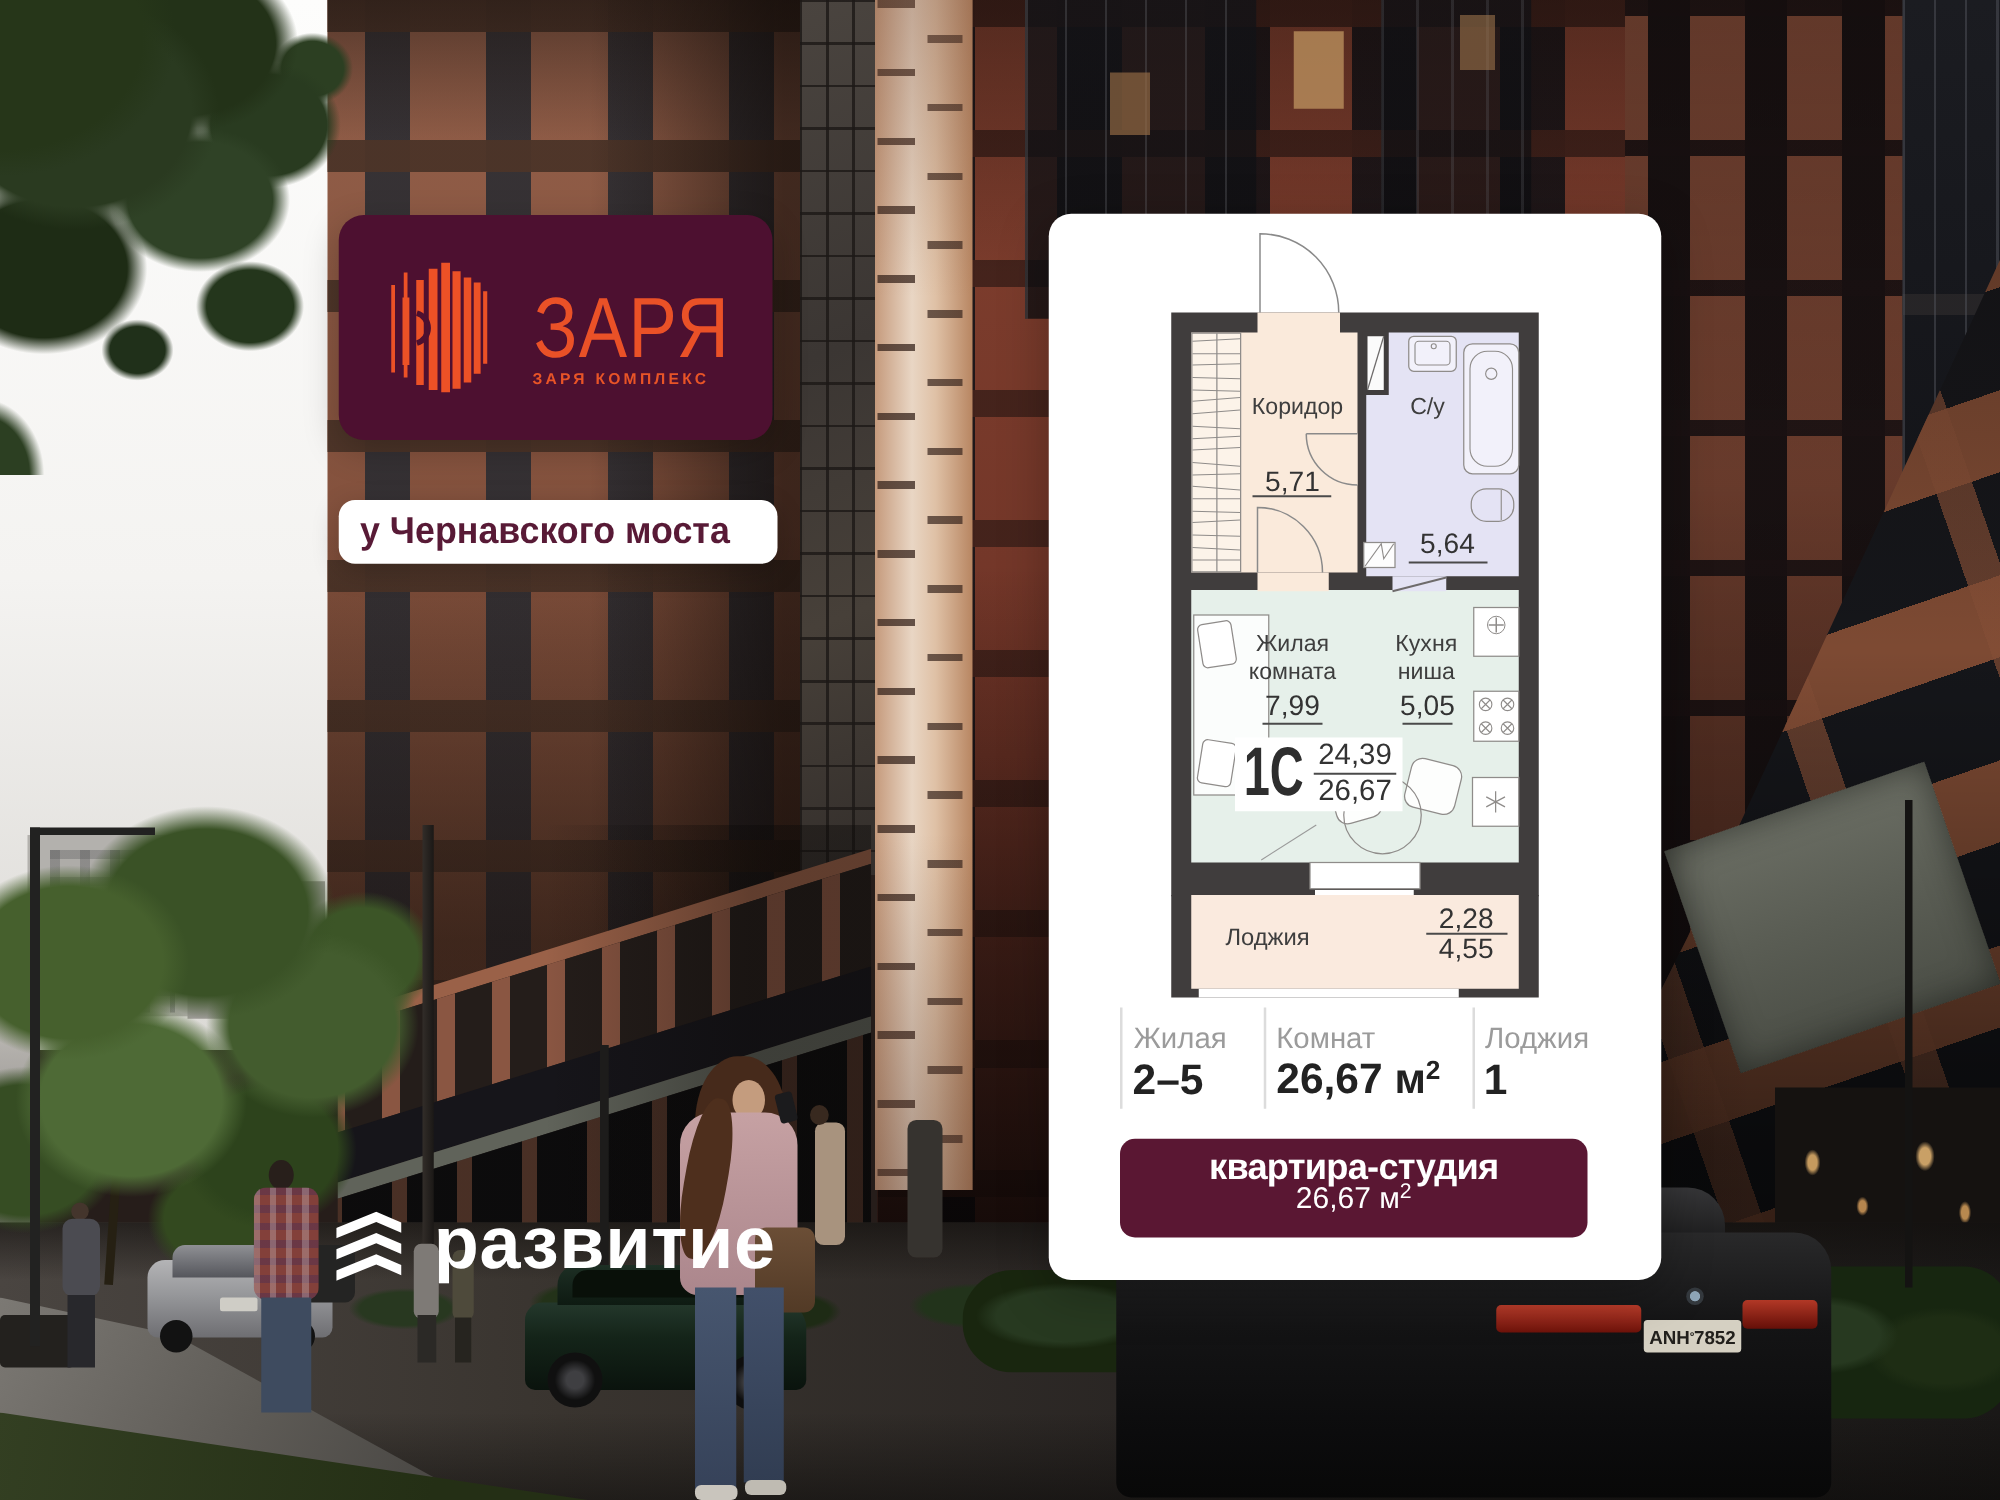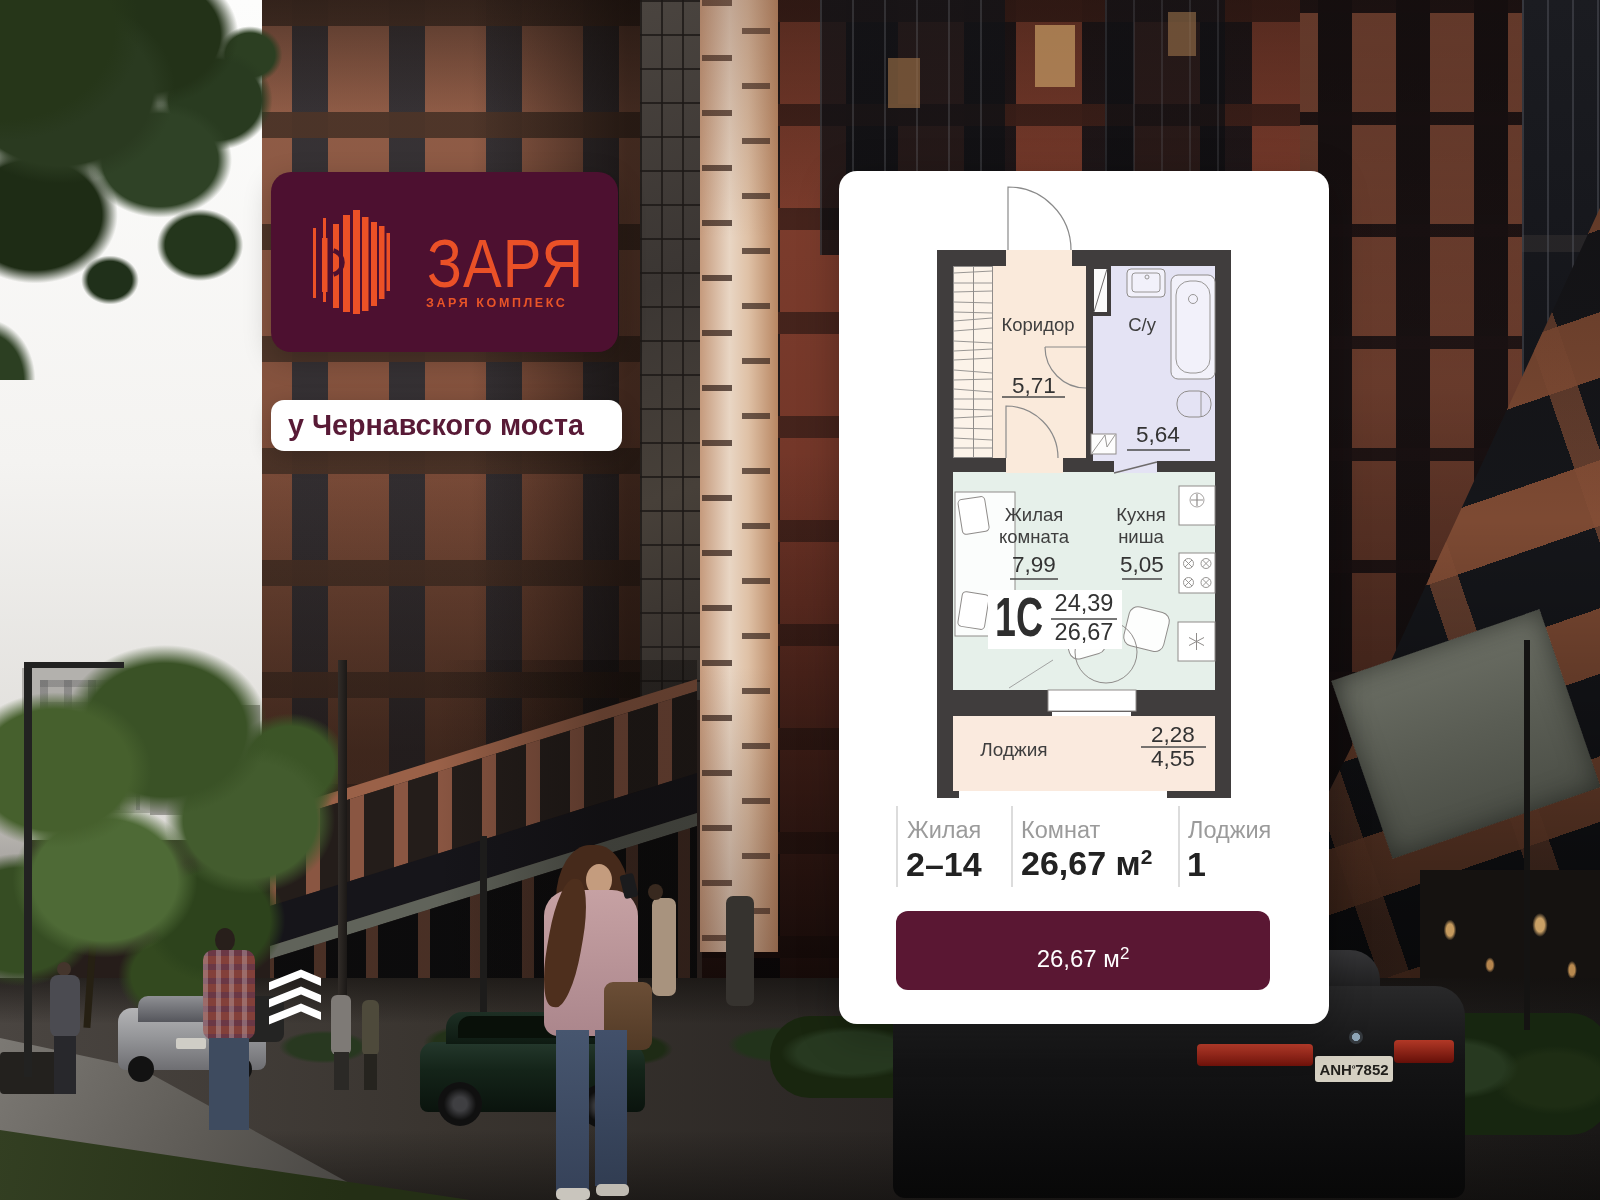--- a/index.html
+++ b/index.html
@@ -178,20 +178,21 @@
 <div style="left:556px;top:1188px;width:34px;height:12px;border-radius:5px;background:#c9c5bd;"></div>
 <div style="left:596px;top:1184px;width:33px;height:12px;border-radius:5px;background:#bfbbb2;"></div>
 
 <svg style="left:269px;top:969px;" width="53" height="57" viewBox="0 0 53 57">
 <g fill="#ffffff">
 <path d="M0,13.3 L32,0.4 L52,8.9 L52,17.1 L32,8.6 L0,21.5 Z"></path>
 <path d="M0,30.3 L32,17.4 L52,25.9 L52,34.1 L32,25.6 L0,38.5 Z"></path>
 <path d="M0,47.3 L32,34.4 L52,42.9 L52,51.1 L32,42.6 L0,55.5 Z"></path>
 </g>
 </svg>
+<div style="left:347px;top:962px;width:400px;color:#fff;font-size:59px;font-weight:bold;letter-spacing:0.5px;line-height:64px;">развитие</div>
 
 <div style="left:271px;top:172px;width:347px;height:180px;border-radius:20px;background:#4d1030;box-shadow:0 8px 28px rgba(0,0,0,.22);"></div>
 <svg style="left:312px;top:210px;" width="78" height="104" viewBox="0 0 78 104">
 <g fill="#ec5126">
 <rect x="1" y="18" width="3" height="70"></rect>
 <rect x="11" y="8" width="3" height="84"></rect>
 <rect x="10" y="28" width="5.5" height="54"></rect>
 <rect x="21" y="14" width="6" height="84"></rect>
 <rect x="31" y="5" width="7" height="97"></rect>
 <rect x="41" y="0" width="7" height="104"></rect>
@@ -303,21 +304,22 @@
   <text x="156" y="465" font-family="Liberation Sans, sans-serif" font-size="55" font-weight="bold" fill="#2e2e2e" textLength="48" lengthAdjust="spacingAndGlyphs">1С</text>
   <text x="245" y="440" font-family="Liberation Sans, sans-serif" font-size="23.5" text-anchor="middle" fill="#333">24,39</text>
   <line x1="212" y1="448" x2="278" y2="448" stroke="#4a4a4a" stroke-width="1.5"></line>
   <text x="245" y="469" font-family="Liberation Sans, sans-serif" font-size="23.5" text-anchor="middle" fill="#333">26,67</text>
 </svg>
 
 <div style="left:896px;top:806px;width:2px;height:81px;background:#dcdcdc;"></div>
 <div style="left:1011px;top:806px;width:2px;height:81px;background:#dcdcdc;"></div>
 <div style="left:1178px;top:806px;width:2px;height:81px;background:#dcdcdc;"></div>
 <div style="left:907px;top:816px;color:#9b9b9b;font-size:23.5px;line-height:28px;">Жилая</div>
-<div style="left:906px;top:845px;color:#222;font-size:34px;font-weight:bold;letter-spacing:0px;line-height:38px;">2–14</div>
+<div style="left:906px;top:845px;color:#222;font-size:34px;font-weight:bold;letter-spacing:0px;line-height:38px;">2–5</div>
 <div style="left:1021px;top:816px;color:#9b9b9b;font-size:23.5px;line-height:28px;">Комнат</div>
 <div style="left:1021px;top:844px;color:#222;font-size:34px;font-weight:bold;line-height:38px;">26,67 м<span style="position:static;font-size:21px;vertical-align:11px;line-height:0;">2</span></div>
 <div style="left:1188px;top:816px;color:#9b9b9b;font-size:23.5px;line-height:28px;">Лоджия</div>
 <div style="left:1187px;top:845px;color:#222;font-size:34px;font-weight:bold;line-height:38px;">1</div>
 
 <div style="left:896px;top:911px;width:374px;height:79px;border-radius:12px;background:#5a1733;"></div>
+<div style="left:896px;top:918px;width:374px;color:#fff;font-size:29px;font-weight:bold;letter-spacing:-0.6px;text-align:center;line-height:32px;">квартира-студия</div>
 <div style="left:896px;top:946px;width:374px;color:#fff;font-size:24px;text-align:center;line-height:26px;">26,67 м<span style="position:static;font-size:17px;vertical-align:8px;line-height:0;">2</span></div>
 
 </div>
 </body></html>

